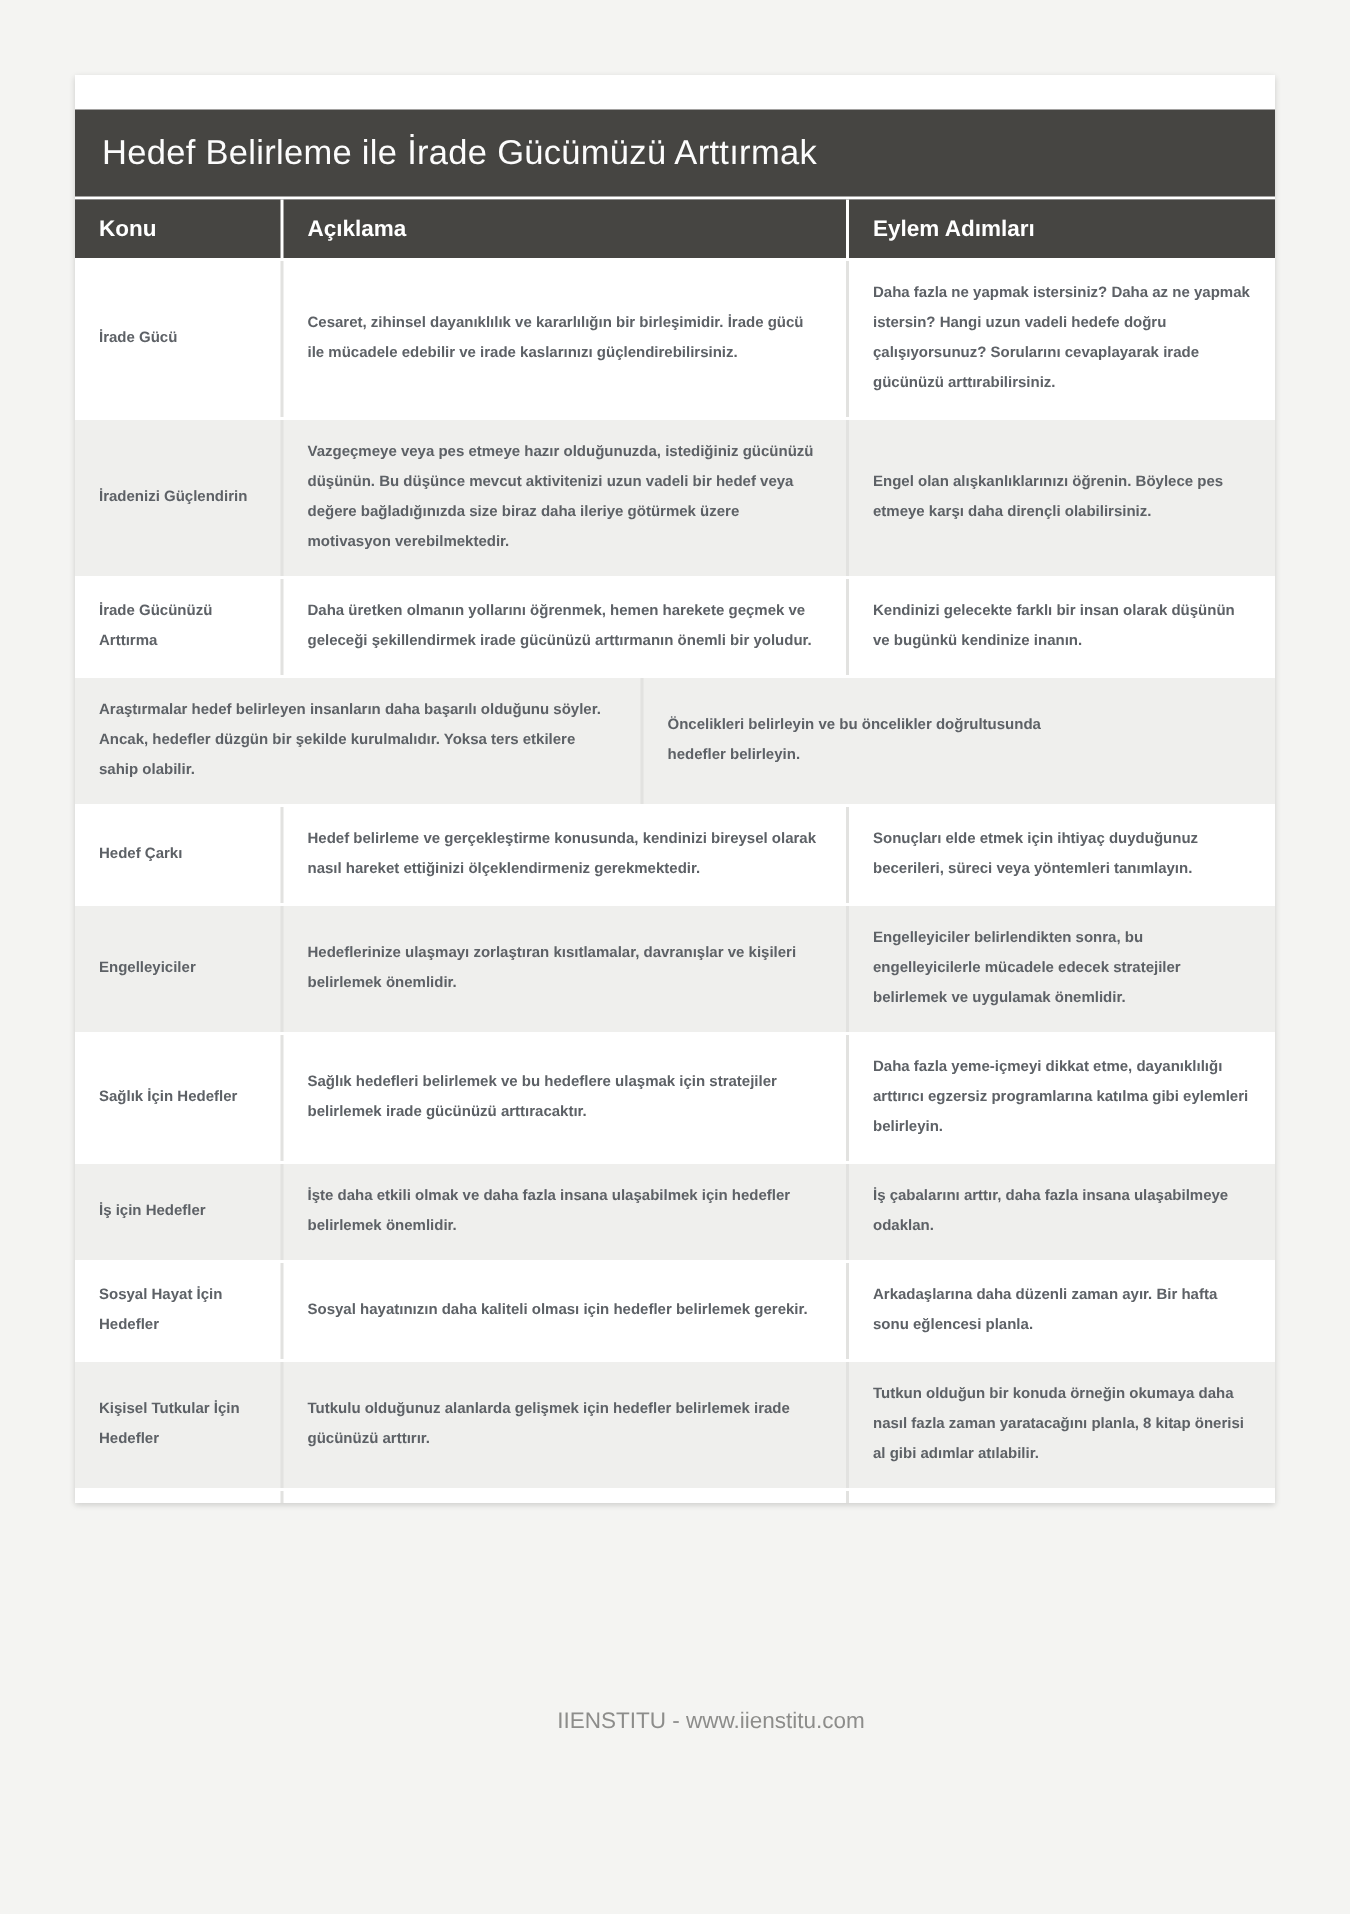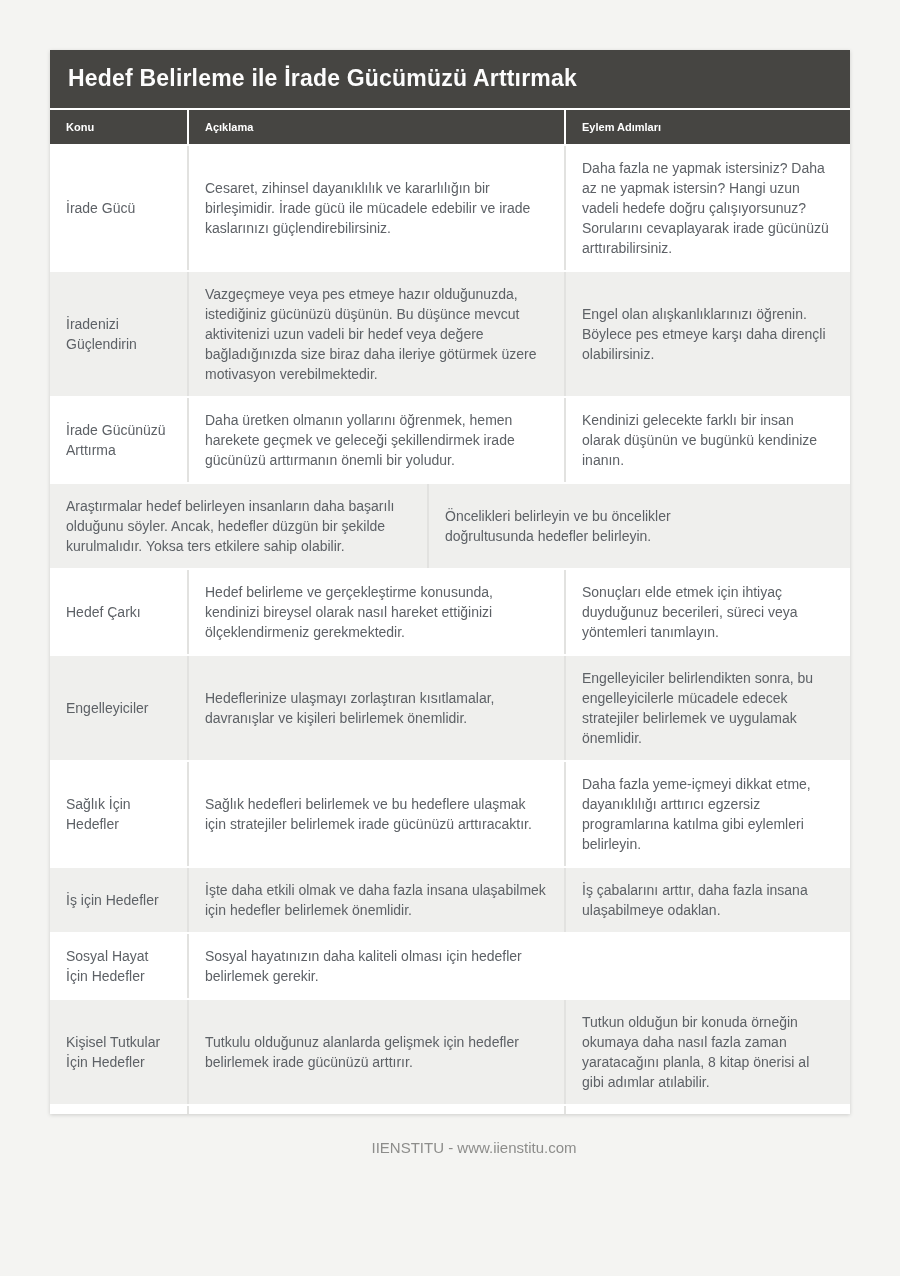--- a/index.html
+++ b/index.html
@@ -21,54 +21,56 @@
   .page{position:relative;width:900px;height:1276px;}
   .card{
     position:absolute;left:50px;top:50px;width:800px;
     background:#ffffff;
     box-shadow:0 1px 4px rgba(0,0,0,0.16);
   }
   .title-bar{
     background:var(--header-bg);
     color:var(--title-text);
     font-size:23px;
-    font-weight:bold;
+    font-weight:normal;
     letter-spacing:0.2px;
     padding:15px 18px 16px 18px;
     border-bottom:2px solid #ffffff;
+    margin-top:23px;
   }
   .header-row{
     display:flex;
     background:var(--header-bg);
     color:#ffffff;
   }
   .header-row .cell{
-    font-size:11px;
+    font-size:15px;
     font-weight:bold;
     padding:11px 16px;
     border-left:2px solid #ffffff;
   }
   .header-row .cell:first-child{border-left:none;}
   .col-konu{width:137px;flex:0 0 137px;}
   .col-acik{width:377px;flex:0 0 377px;}
   .col-eylem{width:286px;flex:0 0 286px;}
   .row{
     display:flex;
     background:#ffffff;
     border-top:2px solid #ffffff;
   }
   .row.alt{background:var(--row-alt-bg);}
   .row .cell{
     display:flex;
     align-items:center;
-    font-size:14px;
+    font-size:10px;
     line-height:20px;
     padding:12px 16px;
     border-left:2px solid var(--divider);
     color:var(--body-text);
+    font-weight:bold;
   }
   .row .cell:first-child{border-left:none;}
   .row.filler{height:10px;background:#ffffff;}
   .row.filler .cell{padding:0;}
   .footer{
     position:absolute;
     left:0;right:0;
     text-align:center;
     font-size:15px;
     color:var(--footer-text);
@@ -124,20 +126,21 @@
     <div class="cell col-eylem">Daha fazla yeme-içmeyi dikkat etme, dayanıklılığı arttırıcı egzersiz programlarına katılma gibi eylemleri belirleyin.</div>
   </div>
         <div class="row alt">
     <div class="cell col-konu">İş için Hedefler</div>
     <div class="cell col-acik">İşte daha etkili olmak ve daha fazla insana ulaşabilmek için hedefler belirlemek önemlidir.</div>
     <div class="cell col-eylem">İş çabalarını arttır, daha fazla insana ulaşabilmeye odaklan.</div>
   </div>
         <div class="row">
     <div class="cell col-konu">Sosyal Hayat İçin Hedefler</div>
     <div class="cell col-acik">Sosyal hayatınızın daha kaliteli olması için hedefler belirlemek gerekir.</div>
+    <div class="cell col-eylem">Arkadaşlarına daha düzenli zaman ayır. Bir hafta sonu eğlencesi planla.</div>
   </div>
         <div class="row alt">
     <div class="cell col-konu">Kişisel Tutkular İçin Hedefler</div>
     <div class="cell col-acik">Tutkulu olduğunuz alanlarda gelişmek için hedefler belirlemek irade gücünüzü arttırır.</div>
     <div class="cell col-eylem">Tutkun olduğun bir konuda örneğin okumaya daha nasıl fazla zaman yaratacağını planla, 8 kitap önerisi al gibi adımlar atılabilir.</div>
   </div>
       </div>
 
     <div class="row filler">
       <div class="cell col-konu"></div>

